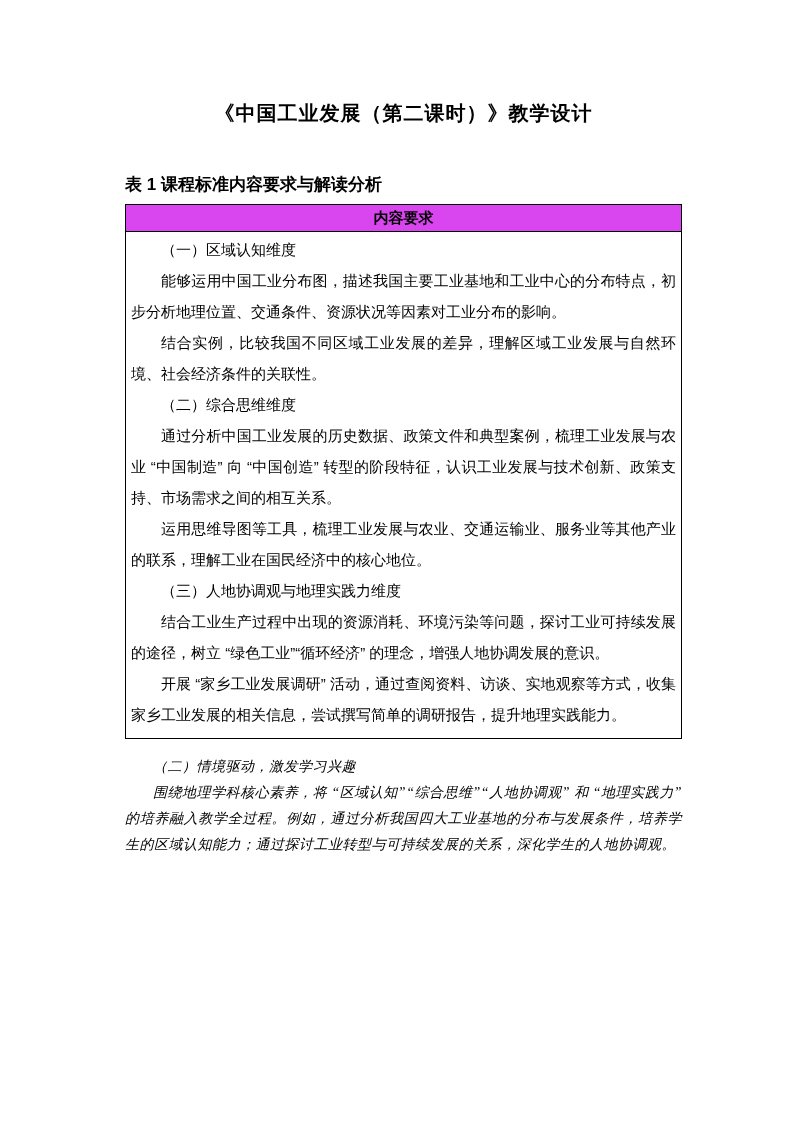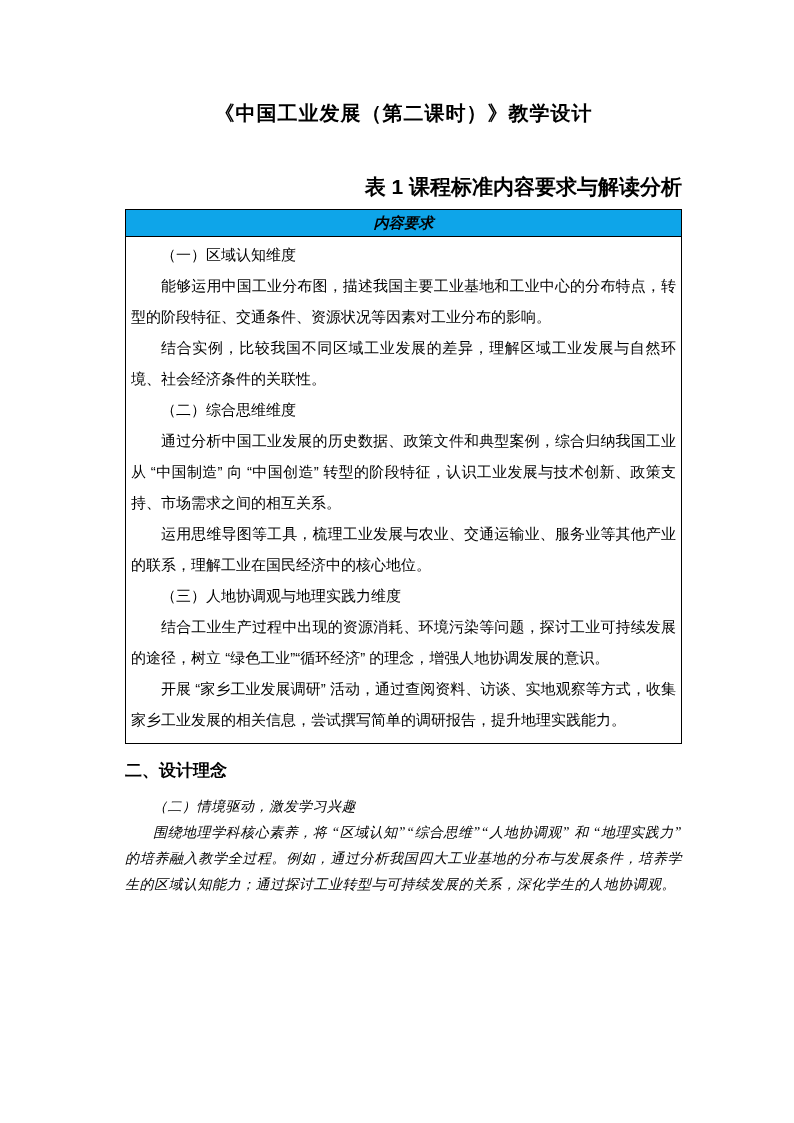--- a/index.html
+++ b/index.html
@@ -32,22 +32,22 @@
     letter-spacing: 1px;
     font-family: "Liberation Sans", sans-serif;
   }
   .h-section {
     font-size: 17px;
     font-weight: bold;
     margin: 0 0 12px 0;
     font-family: "Liberation Sans", sans-serif;
   }
   .table-caption {
-    text-align: right;
-    font-size: 21px;
+    text-align: left;
+    font-size: 17px;
     font-weight: bold;
     margin: 0 0 8px 0;
   }
   table.req-table {
     width: 100%;
     border-collapse: collapse;
     table-layout: fixed;
   }
   table.req-table th,
   table.req-table td {
@@ -91,40 +91,39 @@
 <div class="page">
 
   <h1 class="doc-title">《中国工业发展（第二课时）》教学设计</h1>
 
 
   <div class="table-caption">表 1 课程标准内容要求与解读分析</div>
 
   <table class="req-table">
     <thead>
       <tr>
-        <th style="background: #0ea5e9; font-style: italic;">内容要求</th>
+        <th style="background: #d946ef;">内容要求</th>
       </tr>
     </thead>
     <tbody>
       <tr>
         <td>
           <p class="cell-para">（一）区域认知维度</p>
-          <p class="cell-para">能够运用中国工业分布图，描述我国主要工业基地和工业中心的分布特点，转型的阶段特征、交通条件、资源状况等因素对工业分布的影响。</p>
+          <p class="cell-para">能够运用中国工业分布图，描述我国主要工业基地和工业中心的分布特点，初步分析地理位置、交通条件、资源状况等因素对工业分布的影响。</p>
           <p class="cell-para">结合实例，比较我国不同区域工业发展的差异，理解区域工业发展与自然环境、社会经济条件的关联性。</p>
           <p class="cell-para">（二）综合思维维度</p>
-          <p class="cell-para">通过分析中国工业发展的历史数据、政策文件和典型案例，综合归纳我国工业从 “中国制造” 向 “中国创造” 转型的阶段特征，认识工业发展与技术创新、政策支持、市场需求之间的相互关系。</p>
+          <p class="cell-para">通过分析中国工业发展的历史数据、政策文件和典型案例，梳理工业发展与农业 “中国制造” 向 “中国创造” 转型的阶段特征，认识工业发展与技术创新、政策支持、市场需求之间的相互关系。</p>
           <p class="cell-para">运用思维导图等工具，梳理工业发展与农业、交通运输业、服务业等其他产业的联系，理解工业在国民经济中的核心地位。</p>
           <p class="cell-para">（三）人地协调观与地理实践力维度</p>
           <p class="cell-para">结合工业生产过程中出现的资源消耗、环境污染等问题，探讨工业可持续发展的途径，树立 “绿色工业”“循环经济” 的理念，增强人地协调发展的意识。</p>
           <p class="cell-para">开展 “家乡工业发展调研” 活动，通过查阅资料、访谈、实地观察等方式，收集家乡工业发展的相关信息，尝试撰写简单的调研报告，提升地理实践能力。</p>
         </td>
       </tr>
     </tbody>
   </table>
 
   <div class="section2">
-    <h2 class="h-section">二、设计理念</h2>
 
     <p class="kaiti-para">（二）情境驱动，激发学习兴趣</p>
     <p class="kaiti-para">围绕地理学科核心素养，将 “区域认知”“综合思维”“人地协调观” 和 “地理实践力” 的培养融入教学全过程。例如，通过分析我国四大工业基地的分布与发展条件，培养学生的区域认知能力；通过探讨工业转型与可持续发展的关系，深化学生的人地协调观。</p>
   </div>
 
 </div>
 
 </body></html>

